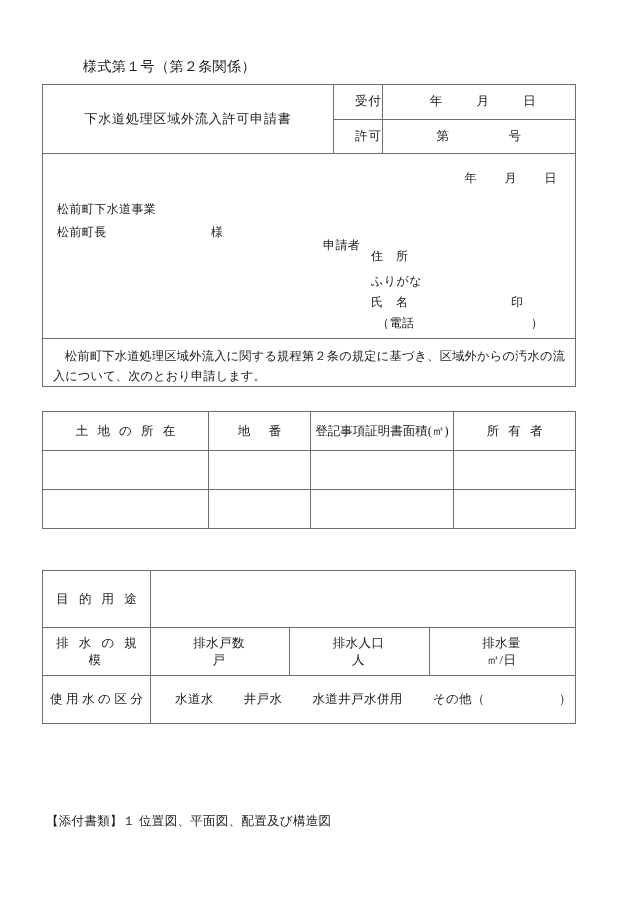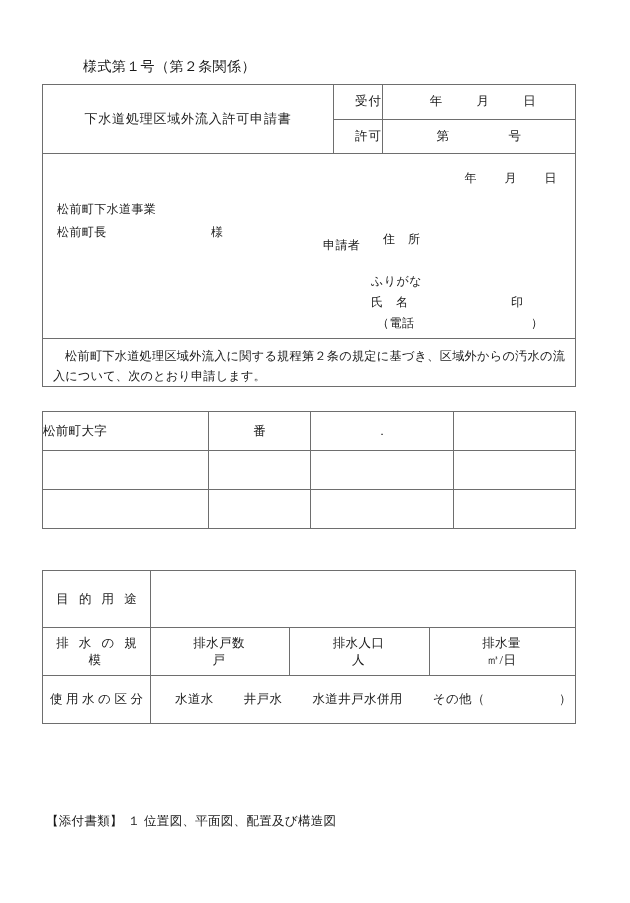--- a/index.html
+++ b/index.html
@@ -124,21 +124,21 @@
     position: absolute;
     left: 280px;
     top: 83px;
     letter-spacing: 0.4px;
   }
   .ap-field {
     position: absolute;
     left: 328px;
     letter-spacing: 0.5px;
   }
-  .ap-addr   { top: 77px; margin-left: 12px; }
+  .ap-addr   { top: 94px; }
   .ap-furi   { top: 119px; }
   .ap-name   { top: 140px; }
   .ap-tel    { top: 161px; left: 334px; }
   .ap-seal {
     position: absolute;
     left: 468px;
     top: 140px;
   }
   .ap-paren-close {
     position: absolute;
@@ -239,21 +239,21 @@
   
   .attach {
     position: absolute;
     left: 46px;
     font-size: 12.5px;
     letter-spacing: 0.3px;
     white-space: nowrap;
   }
   .attach-1 { top: 813px; }
   .attach-2 { top: 834px; left: 119px; }
-  .attach-head { margin-right: 5px; }
+  .attach-head { }
 </style>
 </head>
 <body>
 
 <div class="page">
 
   <div class="form-no">様式第１号（第２条関係）</div>
 
   <table class="main-table">
     <colgroup>
@@ -317,24 +317,24 @@
 
   <table class="land-table" style="top:411px;">
     <colgroup>
       <col style="width:166px">
       <col style="width:102px">
       <col style="width:143px">
       <col style="width:122px">
     </colgroup>
     <tbody>
       <tr>
-        <td class="land-cell-left">松前町大字</td>
-        <td class="land-cell-center">番</td>
-        <td class="land-cell-dot">．</td>
-        <td></td>
+        <td class="land-th">土 地 の 所 在</td>
+        <td class="land-th">地　番</td>
+        <td class="land-th tight">登記事項証明書面積(㎡)</td>
+        <td class="land-th">所 有 者</td>
       </tr>
       <tr>
         <td class="land-cell-left"></td>
         <td class="land-cell-center"></td>
         <td class="land-cell-dot"></td>
         <td></td>
       </tr>
       <tr>
         <td class="land-cell-left"></td>
         <td class="land-cell-center"></td>

